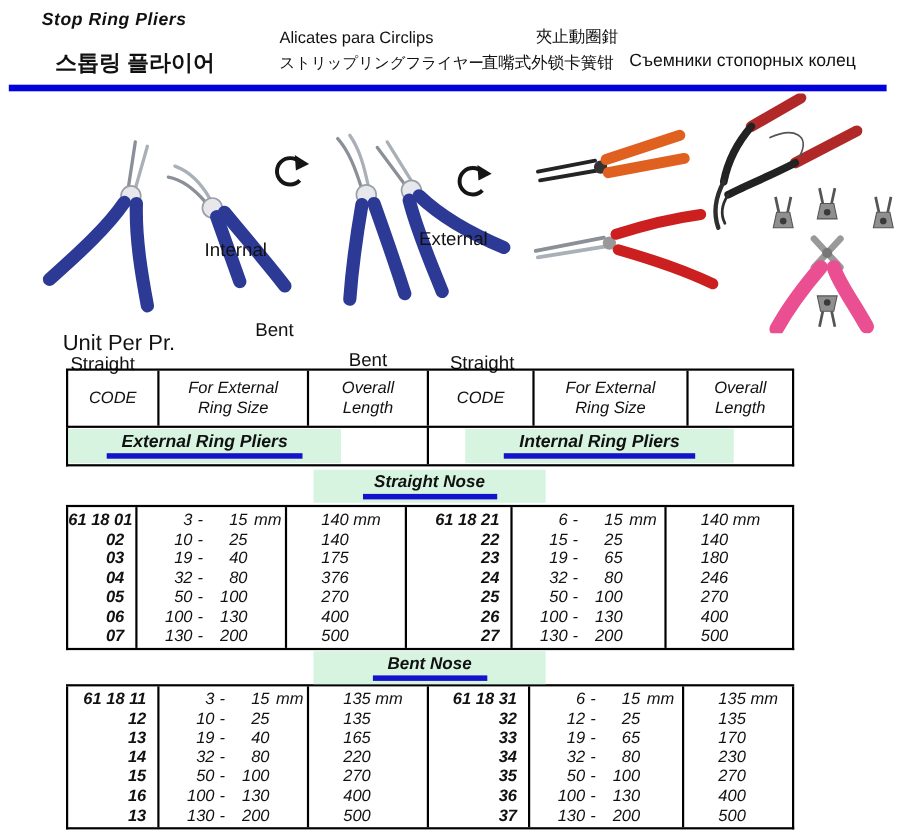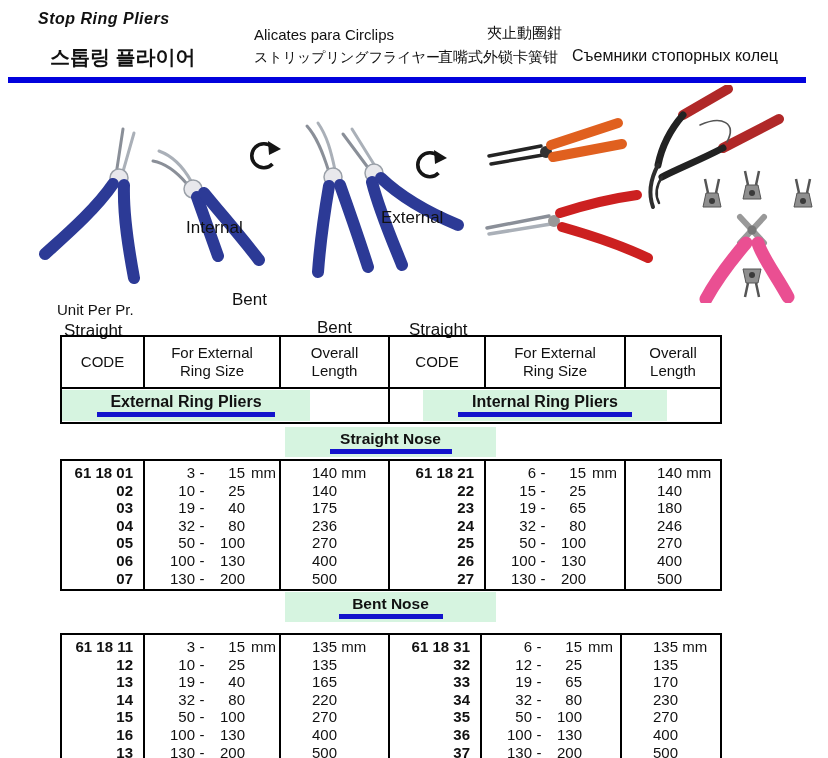--- a/index.html
+++ b/index.html
@@ -20,40 +20,40 @@
   .fig{position:absolute;left:0;top:85px;width:828px;height:218px;}
   .fig-label{position:absolute;font-size:17px;color:#111;white-space:nowrap;}
   .lab-straight-l{left:64px;top:236px;}
   .lab-bent-l{left:232px;top:205px;}
   .lab-internal{left:186px;top:133px;}
   .lab-external{left:381px;top:123px;}
   .lab-bent-m{left:317px;top:233px;}
   .lab-straight-m{left:409px;top:235px;}
 
   
-  .unit{position:absolute;left:57px;top:301px;font-size:15px;}
+  .unit{position:absolute;left:57px;top:301px;font-size:20px;}
 
   
   .tbl{position:absolute;left:60px;top:335px;width:662px;}
-  .trow{box-sizing:border-box;position:relative;}
+  .trow{box-sizing:border-box;position:relative;font-style:italic;}
   .bordered{border-left:2px solid #000;border-right:2px solid #000;}
   .row-header{height:54px;border-top:2px solid #000;border-bottom:2px solid #000;display:flex;}
   .hcell{box-sizing:border-box;border-right:2px solid #000;display:flex;flex-direction:column;
          align-items:center;justify-content:center;font-size:15px;line-height:18px;text-align:center;}
   .hcell:last-child{border-right:none;flex:1;}
   .row-cat{height:35px;border-bottom:2px solid #000;}
   .mid-divider{position:absolute;left:326px;top:0;bottom:0;width:2px;background:#000;}
   .cat-banner{position:absolute;top:1px;height:31px;background:#d6f4e0;text-align:center;padding-top:3px;box-sizing:border-box;}
   .cat-banner .bt{font-size:16px;font-weight:bold;line-height:17px;}
   .blue-bar{height:5px;background:#1313cc;margin:2px auto 0;}
   .row-nose{height:37px;border-bottom:2px solid #000;}
   .row-nose .nose-banner{position:absolute;left:225px;width:211px;top:3px;height:30px;background:#d6f4e0;
         text-align:center;padding-top:4px;box-sizing:border-box;}
   .nose-banner .bt{font-size:15.5px;font-weight:bold;line-height:16px;}
-  .row-bent{height:44px;}
+  .row-bent{height:33px;}
   .row-bent .nose-banner{top:1px;}
   .row-data{height:130px;border-bottom:2px solid #000;display:flex;}
   .row-data2{height:130px;border-bottom:2px solid #000;display:flex;}
   .dblock{display:flex;}
   .dcol{box-sizing:border-box;border-right:2px solid #000;padding-top:3px;font-size:15px;}
   .dcol.no-border{border-right:none;}
   .dline{height:17.6px;line-height:17.6px;white-space:nowrap;}
   .col-code .dline{text-align:right;padding-right:10px;font-weight:bold;}
   .col-size .dline{display:flex;padding-left:8px;}
   .col-size .sfrom{width:42px;text-align:right;}
@@ -211,21 +211,21 @@
 
     <div class="trow row-nose">
       <div class="nose-banner">
         <div class="bt">Straight Nose</div>
         <div class="blue-bar" style="width:122px"></div>
       </div>
     </div>
 
     <div class="trow row-data bordered">
       <div class="dblock">
-        <div class="dcol col-code" style="width:83px">
+        <div class="dcol col-code" style="width:63px">
             <div class="dline">61 18 01</div>
             <div class="dline">02</div>
             <div class="dline">03</div>
             <div class="dline">04</div>
             <div class="dline">05</div>
             <div class="dline">06</div>
             <div class="dline">07</div>
           </div>
         <div class="dcol col-size" style="width:136px">
             <div class="dline">
@@ -268,21 +268,21 @@
               <span class="sfrom">130</span>
               <span class="sdash">-</span>
               <span class="sto">200</span>
               <span class="sunit"></span>
             </div>
           </div>
         <div class="dcol col-len" style="width:109px">
             <div class="dline">140 mm</div>
             <div class="dline">140</div>
             <div class="dline">175</div>
-            <div class="dline">236</div>
+            <div class="dline">376</div>
             <div class="dline">270</div>
             <div class="dline">400</div>
             <div class="dline">500</div>
           </div>
       </div>
       <div class="dblock">
         <div class="dcol col-code" style="width:96px">
             <div class="dline">61 18 21</div>
             <div class="dline">22</div>
             <div class="dline">23</div>

